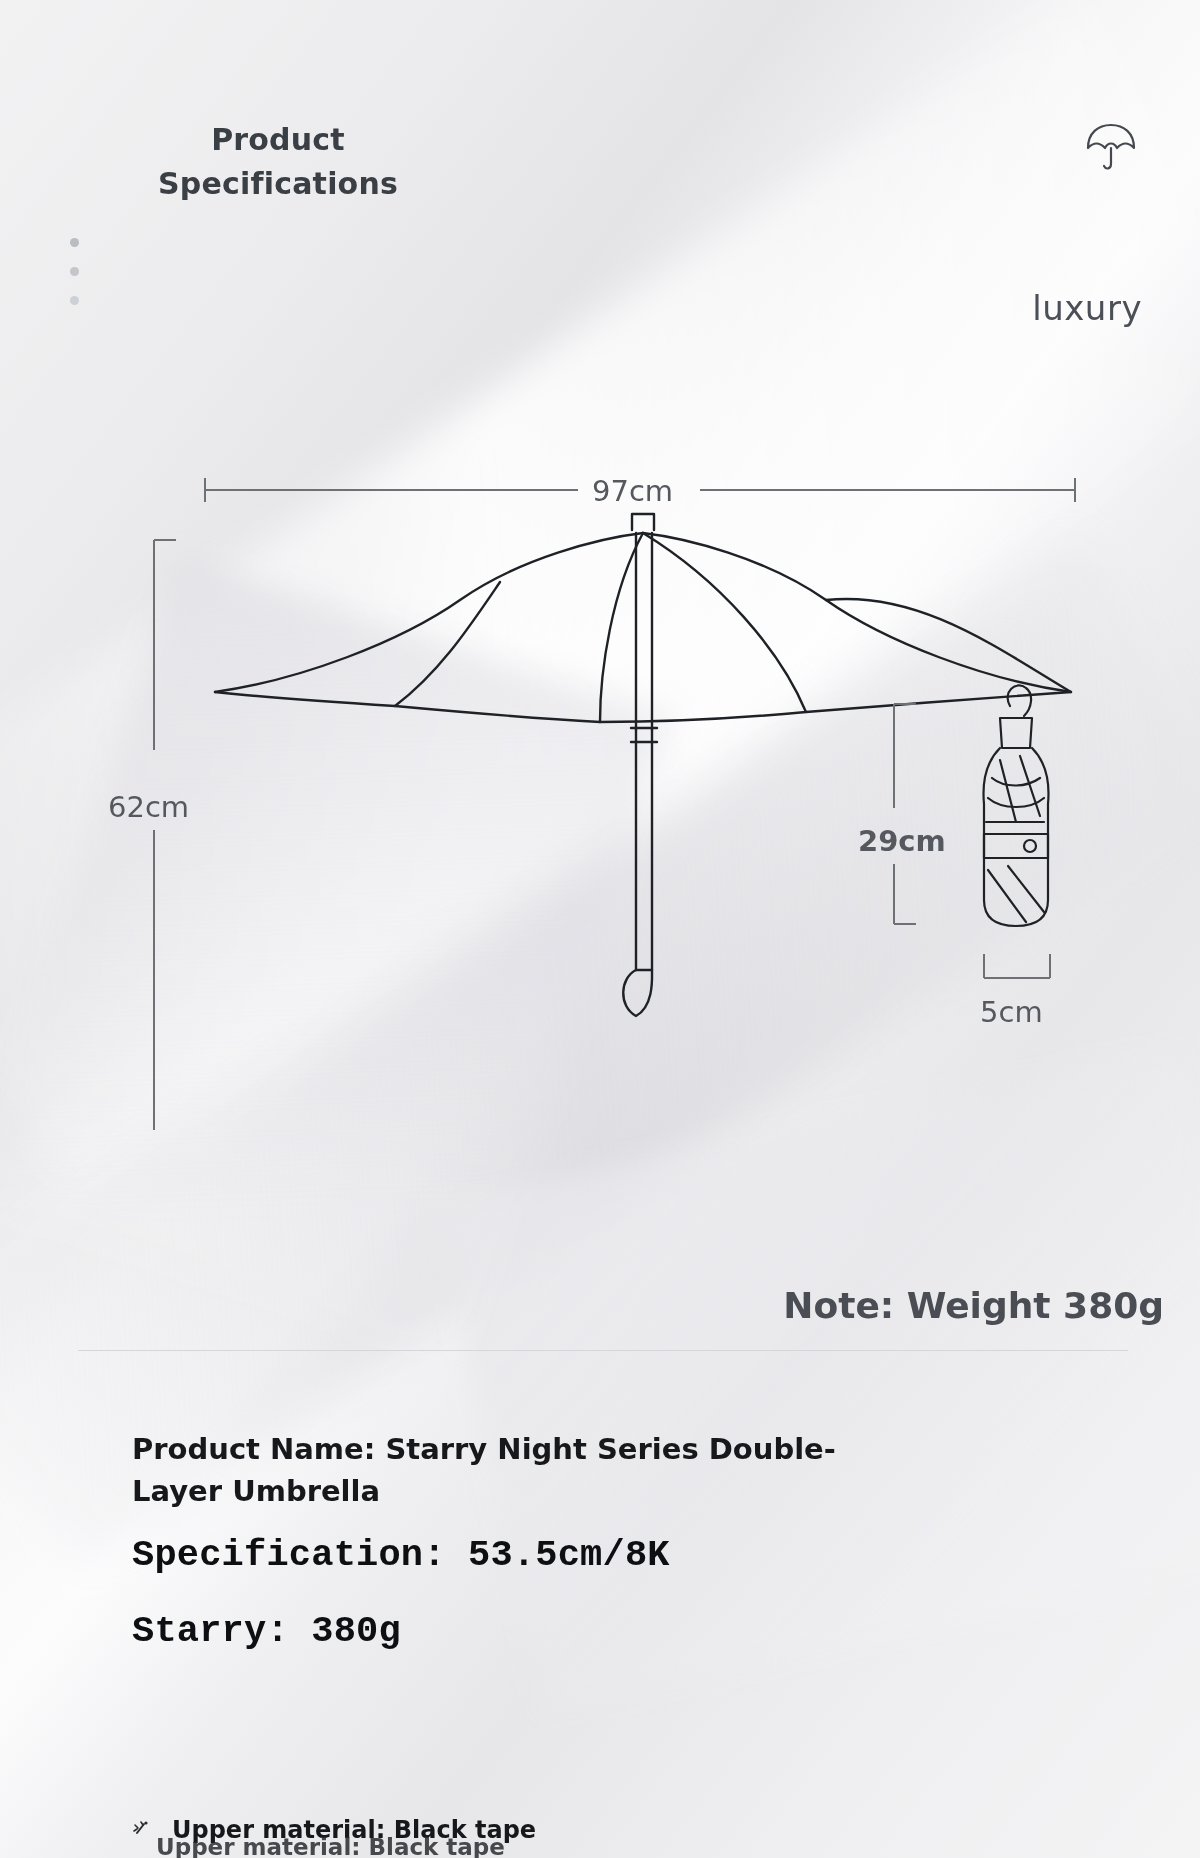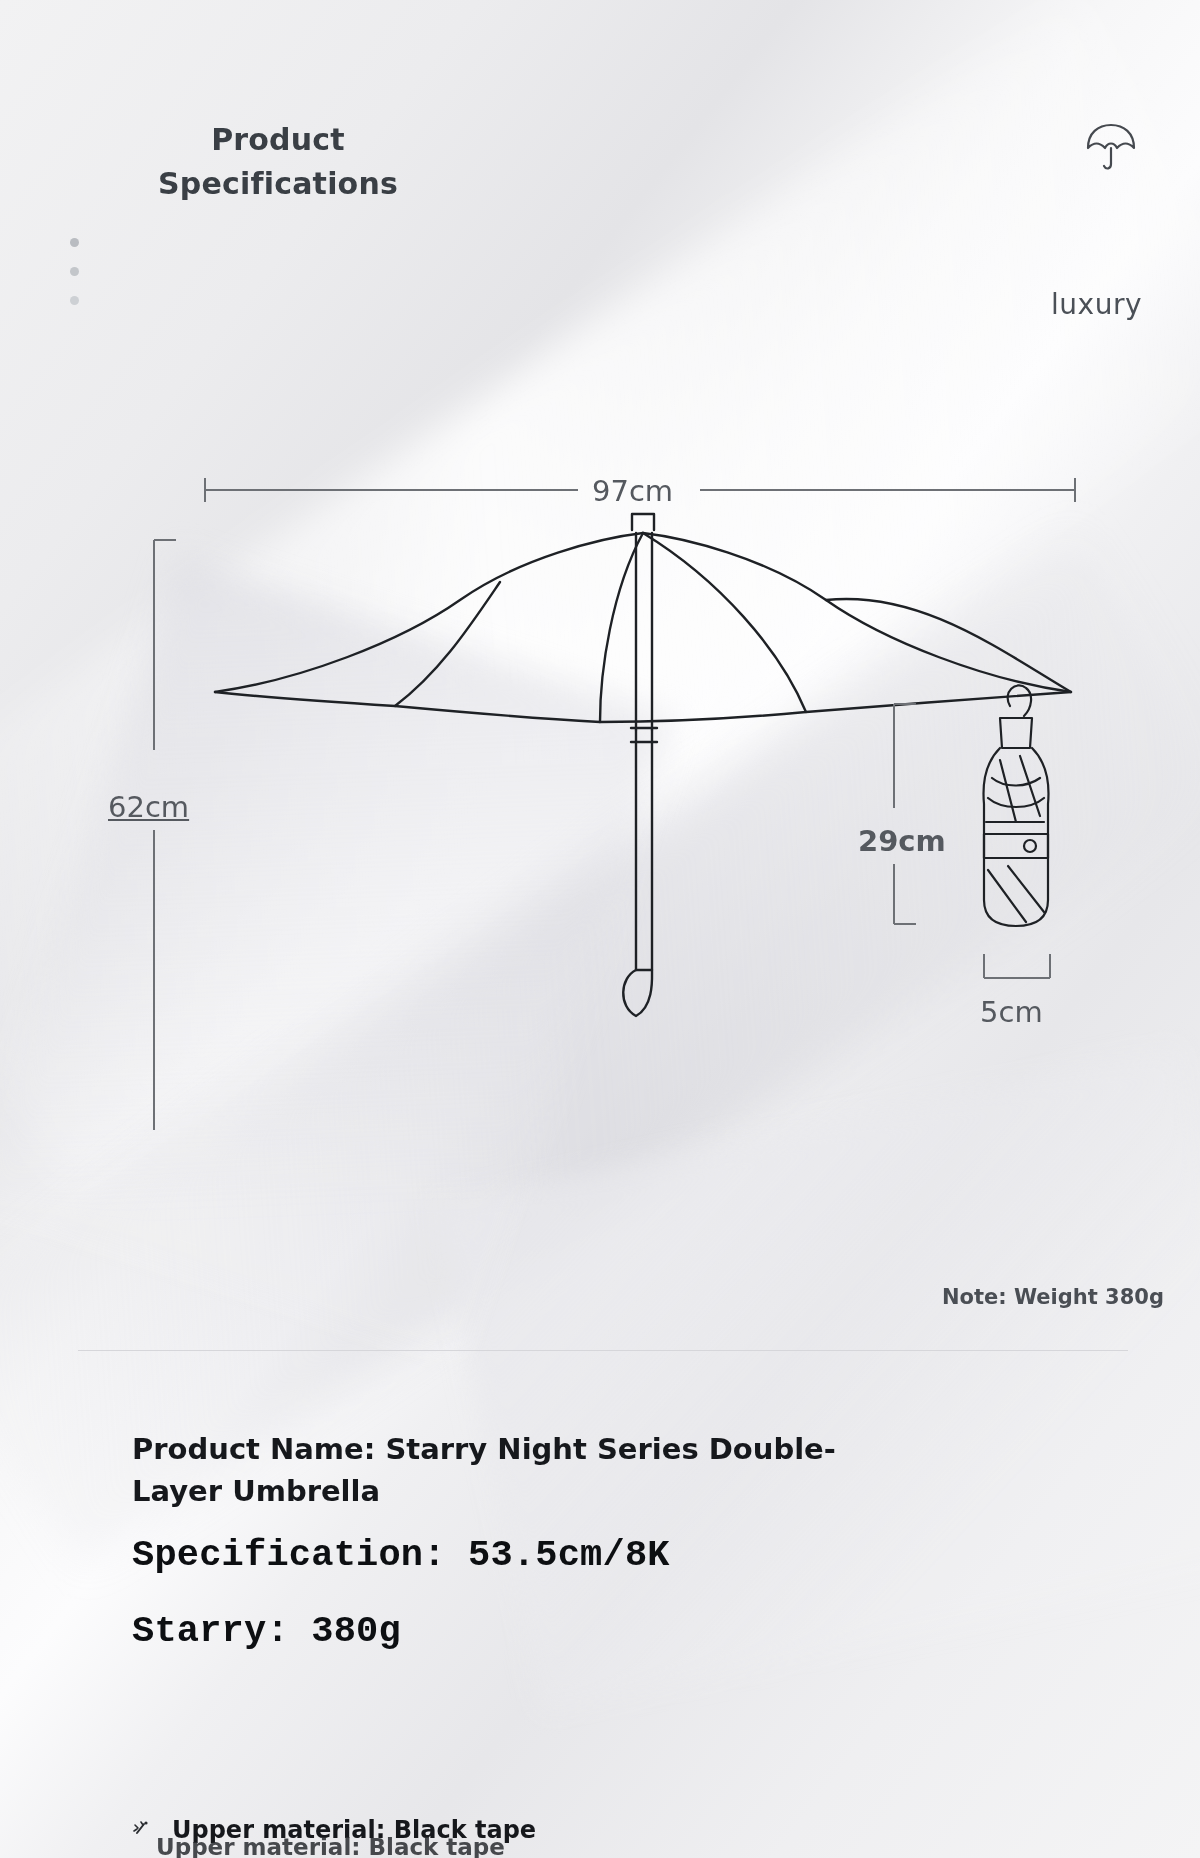--- a/index.html
+++ b/index.html
@@ -81,21 +81,21 @@
     position: absolute;
     right: 60px;
     top: 118px;
     width: 58px;
     height: 58px;
   }
   .luxury {
     position: absolute;
     right: 58px;
     top: 288px;
-    font-size: 28px;
+    font-size: 34px;
     color: #4b5057;
     letter-spacing: .5px;
   }
   .dots {
     position: absolute;
     left: 70px;
     top: 238px;
   }
   .dots i {
     display: block;
@@ -116,29 +116,29 @@
     width: 992px;
     height: 700px;
   }
   .dim-label {
     position: absolute;
     font-size: 29px;
     color: #55595f;
     white-space: nowrap;
   }
   .lbl-97  { left: 592px; top: 44px; }
-  .lbl-62  { left: 108px; top: 360px; text-decoration: underline; }
+  .lbl-62  { left: 108px; top: 360px; }
   .lbl-29  { left: 858px; top: 394px; font-weight: bold; }
   .lbl-5   { left: 980px; top: 565px; }
 
   .note {
     position: absolute;
     right: 36px;
     top: 1285px;
-    font-size: 21px;
+    font-size: 36px;
     font-weight: 700;
     color: #4a4e54;
   }
   .divider {
     position: absolute;
     left: 78px;
     top: 1350px;
     width: 1050px;
     height: 1px;
     background: #d6d6da;

